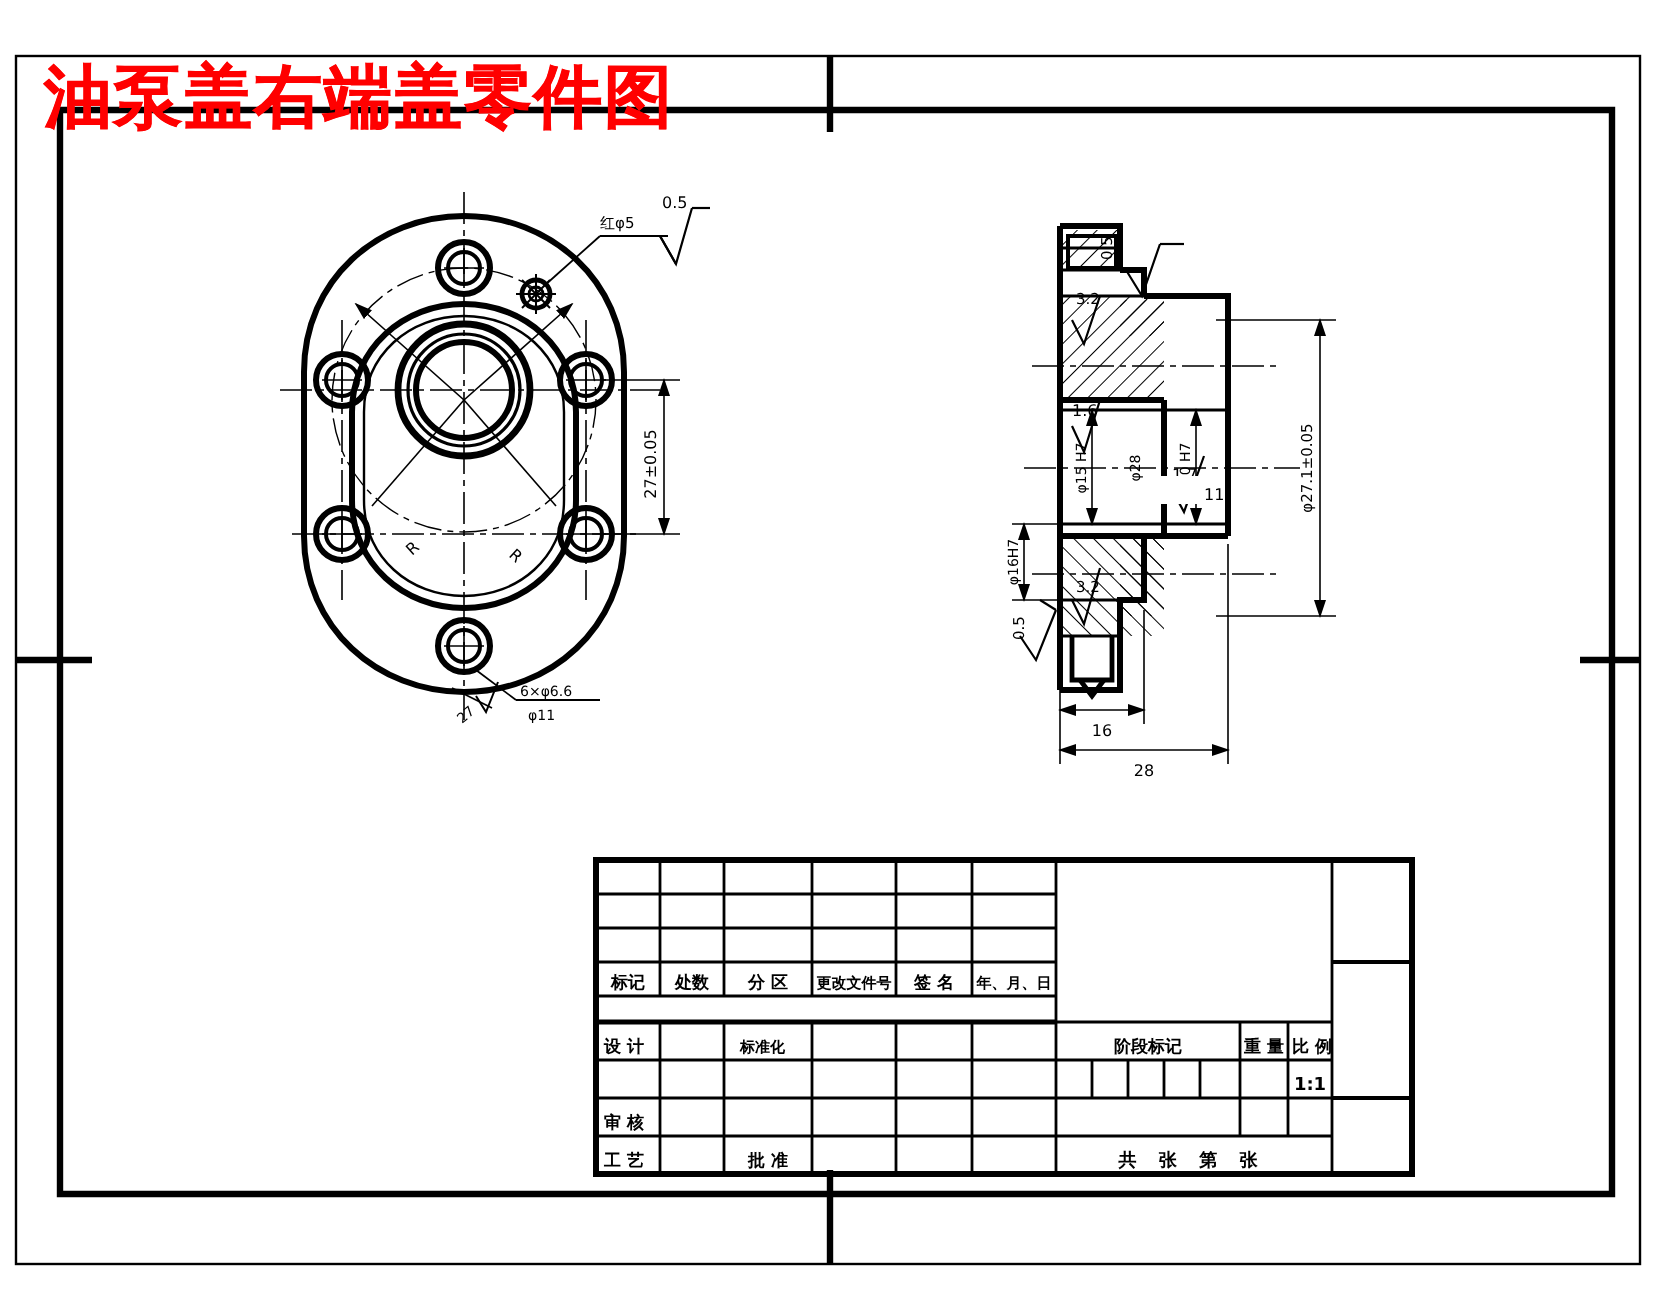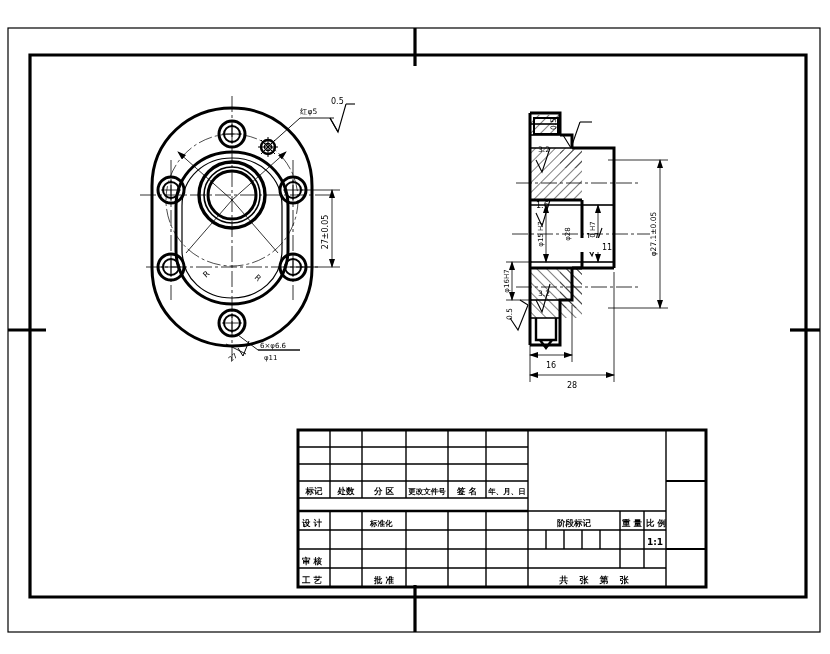--- a/index.html
+++ b/index.html
@@ -396,13 +396,14 @@
       <g font-size="8.5" font-weight="bold" text-anchor="middle" font-family="DejaVu Sans, sans-serif">
         <text x="574" y="526">阶段标记</text>
         <text x="632" y="526">重 量</text>
         <text x="656" y="526">比 例</text>
         <text x="655" y="545" font-size="9">1:1</text>
         <text x="596" y="583" font-size="9" letter-spacing="4">共  张 第  张</text>
       </g>
     </g>
   </svg>
 
+  <div id="title-overlay">油泵盖右端盖零件图</div>
 </div>
 
 </body></html>

